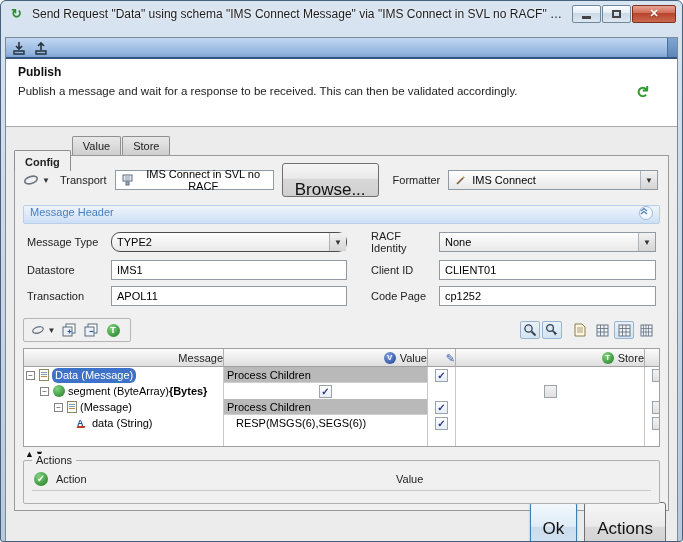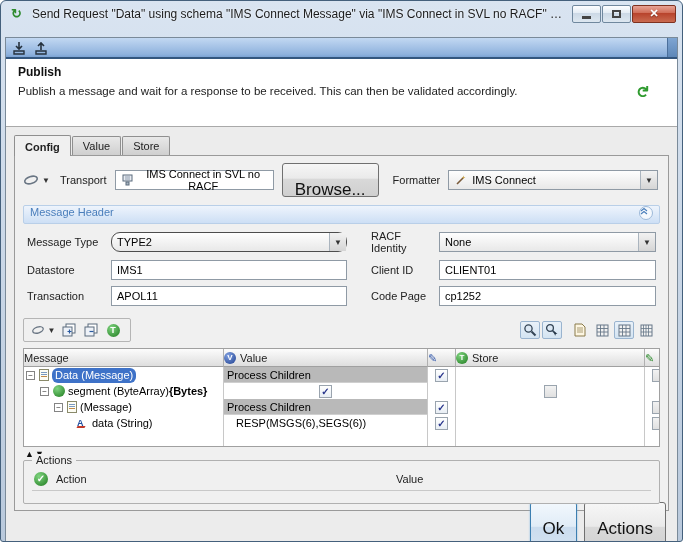--- a/index.html
+++ b/index.html
@@ -30,21 +30,21 @@
   
   .pubpanel { background:#fff; border-bottom:1px solid #a9a9a9; padding:6px 12px 8px; height:68px; }
   .pub-title { font-size:12px; font-weight:bold; color:#111; margin-bottom:6px; }
   .pub-row { display:flex; align-items:flex-start; }
   .pub-desc { flex:1; font-size:11.5px; color:#222; }
   .refresh-ico { width:18px; height:18px; color:#2f9b2f; font-size:16px; font-weight:bold; line-height:18px; margin-right:14px; cursor:pointer; transform:rotate(90deg); }
   
   .tabs { display:flex; align-items:flex-end; height:28px; padding:7px 0 0 8px; }
   .tab { font-size:11px; padding:3px 10px 3px; border:1px solid #8f8f8f; border-bottom:none; border-radius:2px 2px 0 0;
     background:linear-gradient(#e8e8e8,#cfcfcf); margin-right:1px; cursor:pointer; color:#222; }
-  .tab.active { background:#f0f0f0; font-weight:bold; padding-top:5px; position:relative; top:1px; border-color:#8f8f8f; }
+  .tab.active { background:#f0f0f0; font-weight:bold; padding-top:5px; position:relative; top:16px; border-color:#8f8f8f; }
   
   .panel { margin:0 8px; border:1px solid #9a9a9a; background:#f0f0f0; flex:1; display:flex; flex-direction:column; overflow:hidden; }
   
   .transport-row { display:flex; align-items:center; padding:7px 10px 6px 8px; }
   .icon-btn { display:flex; align-items:center; cursor:pointer; }
   .drop-arrow { font-size:8px; color:#333; margin-left:3px; }
   .lbl { font-size:11px; color:#222; }
   .field { background:#fff; border:1px solid #8f9aa5; height:20px; display:flex; align-items:center; font-size:11px; padding:0 5px; }
   .transport-field { width:177px; margin-left:8px;text-align:center; }
   .mini-ico { width:13px; height:13px; margin-right:5px; flex:0 0 auto; }
@@ -74,21 +74,21 @@
   .tool-spacer { flex:1; }
   .tool-sep { width:6px; }
   .sphere { border-radius:50%; color:#fff; font-weight:bold; text-align:center; }
   .sphere.green { background:radial-gradient(circle at 35% 30%, #7fd47f, #1e7a1e); }
   .sphere.blue { background:radial-gradient(circle at 35% 30%, #7f9fe0, #1e3f8f); }
   
   .mtable { margin:2px 8px 0; border:1px solid #a0a0a0; background:#fff; display:flex; flex-direction:column; flex:1; overflow:hidden; }
   .mt-grid { display:grid; grid-template-columns:200px 204px 28px 189px 27px 1fr; }
   .mt-head { height:18px; }
   .mt-head > div { background:linear-gradient(#fcfcfc,#dedede); border-right:1px solid #b0b0b0; border-bottom:1px solid #a0a0a0;
-    display:flex; align-items:center; justify-content:flex-start; font-size:11px; color:#222; gap:4px; cursor:pointer; }
+    display:flex; align-items:center; justify-content:flex-end; font-size:11px; color:#222; gap:4px; cursor:pointer; }
   .hicon { width:12px; height:12px; font-size:8px; line-height:12px; flex:0 0 auto; }
   .pen { font-size:11px; line-height:12px; }
   .pen.blue { color:#3b5fae; } .pen.green { color:#2e8b2e; }
   .trow { height:16px; }
   .trow > div { border-right:1px solid #c8c8c8; font-size:11px; display:flex; align-items:center; overflow:hidden; white-space:nowrap; }
   .c-msg { padding-left:2px; }
   .c-msg .sel { background:#3e72c8; color:#fff; padding:0 3px; height:15px; display:flex; align-items:center;border-radius:6px; }
   .expander { width:9px; height:9px; border:1px solid #848484; background:#fff; font-size:8px; line-height:7px; text-align:center; color:#333; margin:0 3px 0 0; flex:0 0 auto; cursor:pointer; }
   .tree-ico { width:12px; height:12px; margin:0 3px 0 1px; flex:0 0 auto; }
   .doc-ico { width:10px; height:12px; background:#fdfdf4; border:1px solid #8a8a6a; position:relative; }

